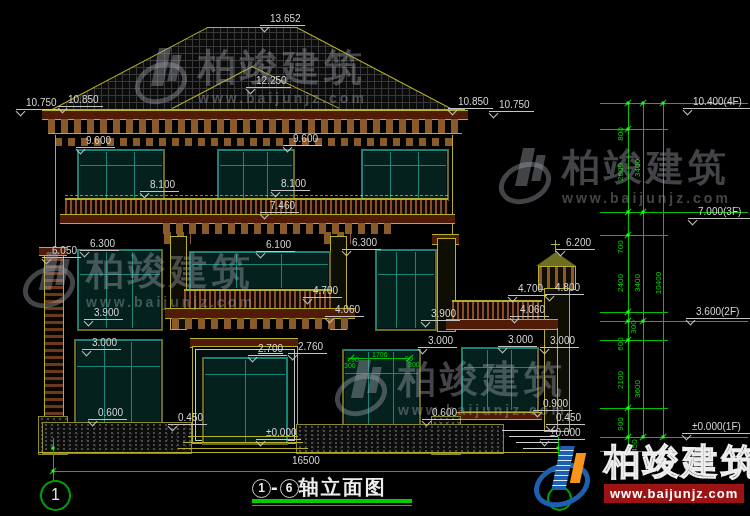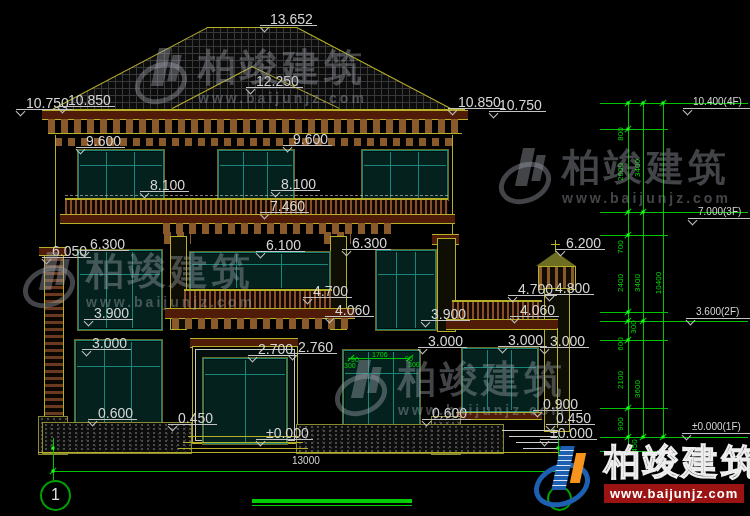--- a/index.html
+++ b/index.html
@@ -19,21 +19,21 @@
   .dentil{position:absolute;background:repeating-linear-gradient(90deg,#8a5a2a 0 7px,transparent 7px 13px);}
   .stone{position:absolute;background-color:#0d0d0d;border:1px solid #8a8a30;
          background-image:radial-gradient(#4a4a4a 1px,transparent 1.2px),radial-gradient(#303030 1px,transparent 1.2px);
          background-size:6px 4px,9px 6px;background-position:0 0,3px 2px;}
   .roof{position:absolute;background-color:#0c0c0c;
         background-image:repeating-linear-gradient(0deg,#383838 0 1px,transparent 1px 7px),
                          repeating-linear-gradient(90deg,#383838 0 1px,transparent 1px 7px);}
   .dash{position:absolute;border-top:1px dashed rgba(225,225,225,.55);}
   .colm{position:absolute;border:1px solid #b5b028;background:repeating-linear-gradient(0deg,#6b3a1e 0 3px,#0c0600 3px 7px);}
   .pil{position:absolute;border:1px solid #b5b028;background:#0e0e04;}
-  .lvl{position:absolute;color:#d6d6d6;font-size:14px;line-height:10px;border-bottom:1px solid #c4c4c4;
+  .lvl{position:absolute;color:#d6d6d6;font-size:10px;line-height:10px;border-bottom:1px solid #c4c4c4;
        padding:0 4px 1px 10px;white-space:nowrap;z-index:6;}
   .lvl i{position:absolute;left:1px;top:100%;width:6px;height:6px;margin-top:-1px;
          border-right:1px solid #c4c4c4;border-bottom:1px solid #c4c4c4;transform:rotate(45deg);}
   .lvl.lg{font-size:10px;padding-right:14px;}
   .vdim{position:absolute;color:#00d800;font-size:8px;white-space:nowrap;
         transform:translate(-50%,-50%) rotate(-90deg);z-index:6;}
   .gsm{position:absolute;color:#00d800;font-size:7px;line-height:7px;white-space:nowrap;z-index:6;}
   .tick{position:absolute;width:9px;height:1px;background:#00d800;transform:translate(-50%,-50%) rotate(-45deg);z-index:5;}
   .grip{position:absolute;width:3px;height:3px;background:#19ff19;transform:translate(-50%,-50%);z-index:5;}
   .bubble{position:absolute;border:2px solid #00a000;border-radius:50%;color:#e0e0e0;text-align:center;z-index:4;}
@@ -145,23 +145,26 @@
   <div class="gl" style="left:600px;top:312px;width:68px;height:1px;"></div>
   <div class="gl" style="left:600px;top:321px;width:148px;height:1px;"></div>
   <div class="gl" style="left:600px;top:340px;width:68px;height:1px;"></div>
   <div class="gl" style="left:600px;top:408px;width:68px;height:1px;"></div>
   <div class="gl" style="left:600px;top:437px;width:148px;height:1px;"></div>
   <div class="gl" style="left:600px;top:451px;width:68px;height:1px;"></div>
 
   <div class="gl" style="left:53px;top:438px;width:1px;height:42px;"></div>
   <div class="gl" style="left:53px;top:471px;width:505px;height:1px;"></div>
   <div class="gl" style="left:558px;top:437px;width:1px;height:47px;"></div>
-  <div id="dim16500">13000</div>
+  <div id="dim16500">16500</div>
   <div class="bubble" style="left:40px;top:480px;width:27px;height:27px;font-size:16px;line-height:26px;">1</div>
   <div class="bubble" style="left:547px;top:486px;width:21px;height:21px;"></div>
+  <div id="dtitle">
+    <span class="circ">1</span><span>-</span><span class="circ">6</span><span>轴立面图</span>
+  </div>
   <div class="abs" style="left:252px;top:499px;width:160px;height:4px;background:#00cc00;"></div>
   <div class="abs" style="left:252px;top:505px;width:160px;height:1px;background:#00cc00;"></div>
 
   <div id="logo">
     <div class="licon">
       <i class="el"></i>
         <i class="b1"></i>
         <i class="b2"></i>
     </div>
     <div class="ltx">

